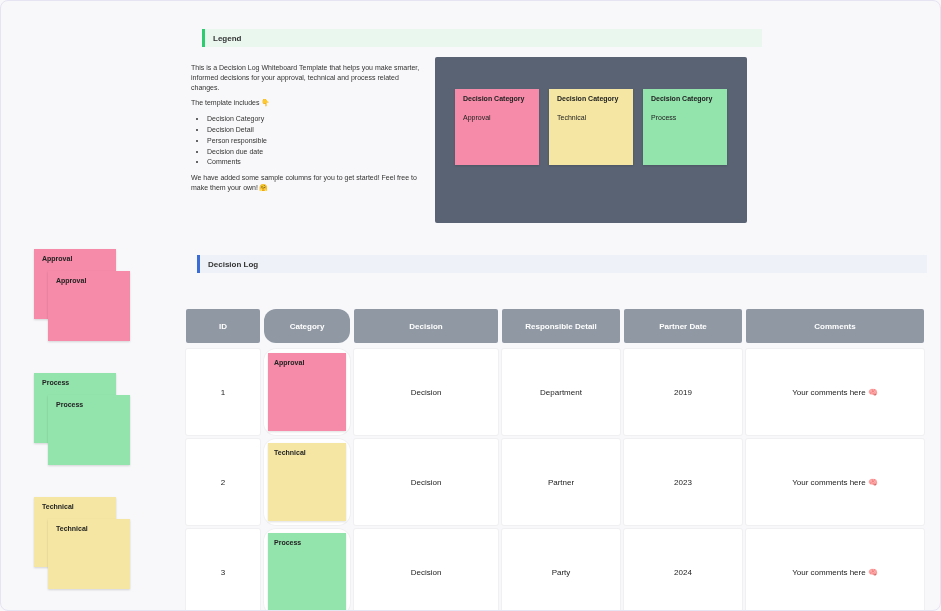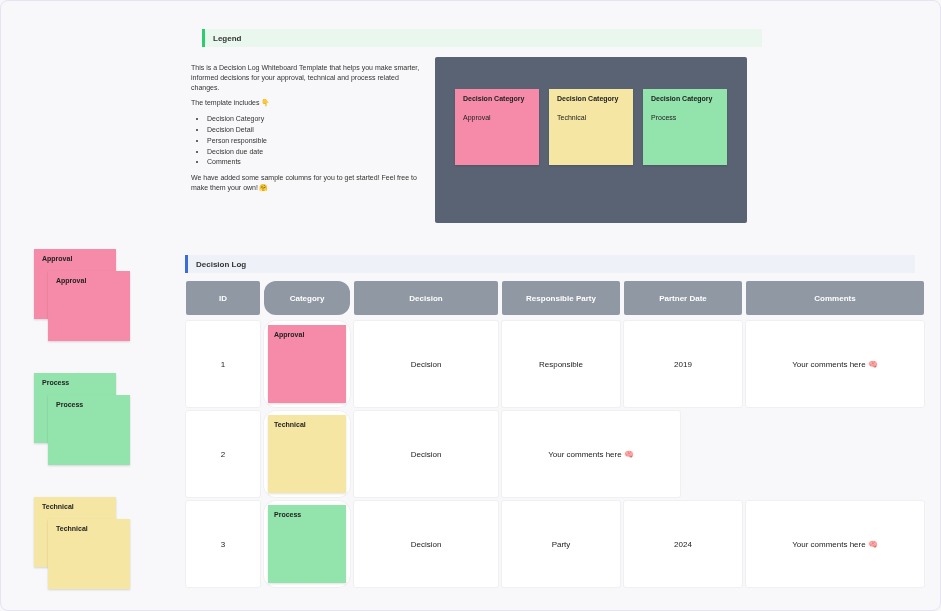--- a/index.html
+++ b/index.html
@@ -69,21 +69,21 @@
     cursor: move;
   }
   .sticky .sub { display:block; margin-top: 12px; font-weight: 500; }
   .pink { background: #f58ba8; }
   .yellow { background: #f5e7a3; }
   .green { background: #92e3ac; }
 
   
   .log-header {
     position: absolute;
-    left: 184px;
+    left: 196px;
     top: 254px;
     width: 730px;
     height: 18px;
     background: #eef2f8;
     border-left: 3px solid #3c6cd6;
     padding: 2px 8px;
     font-size: 8px;
     font-weight: 600;
     color: #333;
     display: flex;
@@ -94,20 +94,21 @@
   .table {
     position: absolute;
     left: 185px;
     top: 280px;
     width: 730px;
   }
   .thead {
     display: flex;
     gap: 4px;
     margin-bottom: 6px;
+    margin-top: 28px;
   }
   .th {
     background: #8f98a3;
     color: #fff;
     font-size: 8px;
     font-weight: 600;
     display: flex;
     align-items: center;
     justify-content: center;
     height: 34px;
@@ -197,43 +198,45 @@
 
   <div class="log-header">
     <span>Decision Log</span>
   </div>
 
   <div class="table">
     <div class="thead">
       <div class="th col-id">ID</div>
       <div class="th col-cat">Category</div>
       <div class="th col-dec">Decision</div>
-      <div class="th col-resp">Responsible Party</div>
+      <div class="th col-resp">Responsible Detail</div>
       <div class="th col-date">Partner Date</div>
       <div class="th col-comm">Comments</div>
     </div>
     <div class="tbody">
 
       <div class="tr">
         <div class="td col-id">1</div>
         <div class="td col-cat">
           <div class="cat-sticky pink">Approval</div>
         </div>
         <div class="td col-dec">Decision</div>
-        <div class="td col-resp">Responsible</div>
+        <div class="td col-resp">Department</div>
         <div class="td col-date">2019</div>
         <div class="td col-comm">Your comments here 🧠</div>
       </div>
 
       <div class="tr">
         <div class="td col-id">2</div>
         <div class="td col-cat">
           <div class="cat-sticky yellow">Technical</div>
         </div>
         <div class="td col-dec">Decision</div>
+        <div class="td col-resp">Partner</div>
+        <div class="td col-date">2023</div>
         <div class="td col-comm">Your comments here 🧠</div>
       </div>
 
       <div class="tr">
         <div class="td col-id">3</div>
         <div class="td col-cat">
           <div class="cat-sticky green">Process</div>
         </div>
         <div class="td col-dec">Decision</div>
         <div class="td col-resp">Party</div>

